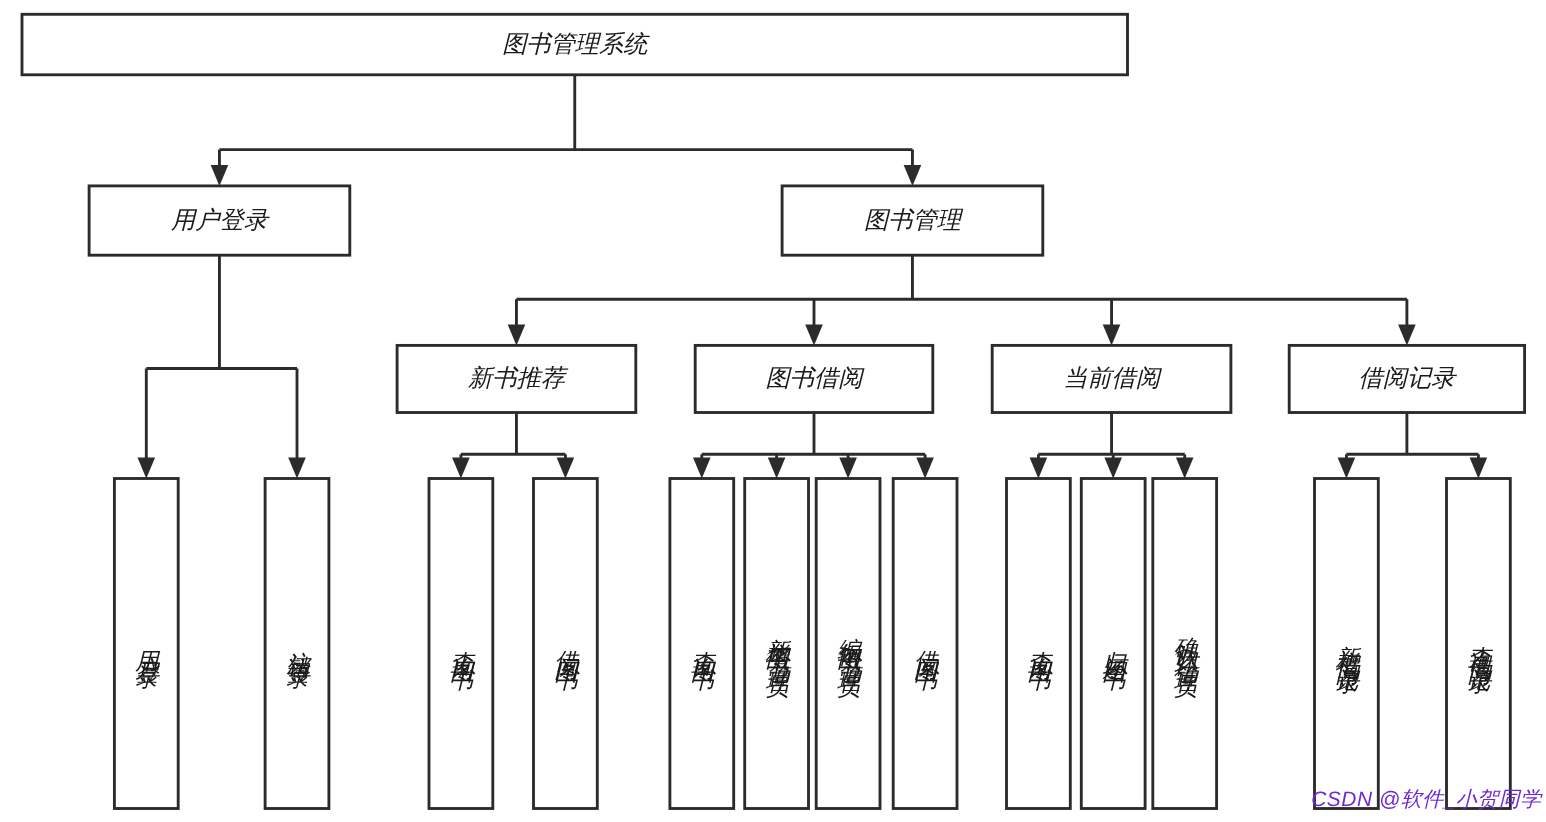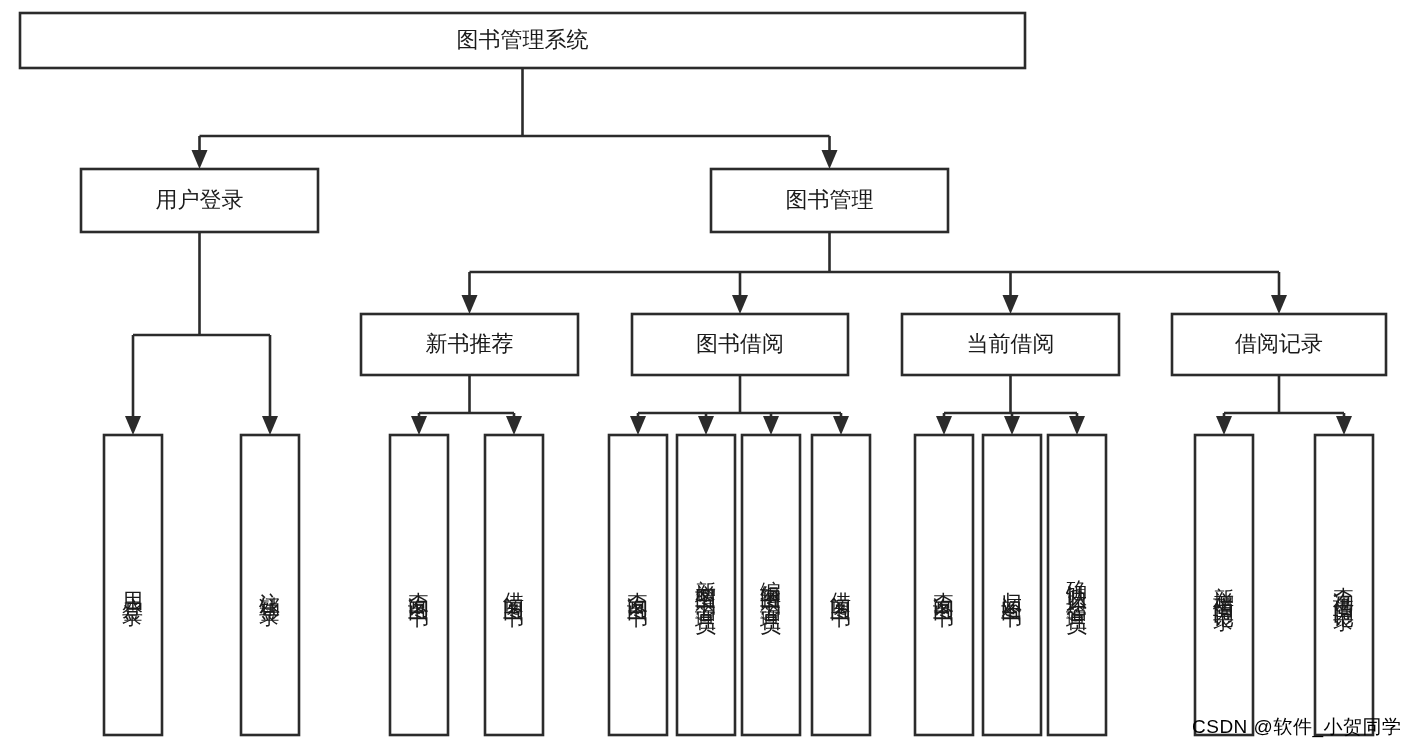--- a/index.html
+++ b/index.html
@@ -12,20 +12,21 @@
     width: 1405px;
     height: 747px;
     overflow: hidden;
     font-family: "Liberation Sans", "DejaVu Sans", sans-serif;
   }
   #diagram-root {
     position: relative;
     width: 1356px;
     height: 747px;
     background: #ffffff;
+    font-style: italic;
   }
   svg#diagram-svg {
     position: absolute;
     left: 0;
     top: 0;
     width: 1405px;
     height: 747px;
     display: block;
   }
   .node-box {
@@ -219,14 +220,14 @@
       <div class="leaf-label-v" style="left: 677px; top: 435px; width: 58px; height: 300px;">新增图书（管理员）</div>
       <div class="leaf-label-v" style="left: 742px; top: 435px; width: 58px; height: 300px;">编辑图书（管理员）</div>
       <div class="leaf-label-v" style="left: 812px; top: 435px; width: 58px; height: 300px;">借阅图书</div>
       <div class="leaf-label-v" style="left: 915px; top: 435px; width: 58px; height: 300px;">查询图书</div>
       <div class="leaf-label-v" style="left: 983px; top: 435px; width: 58px; height: 300px;">归还图书</div>
       <div class="leaf-label-v" style="left: 1048px; top: 435px; width: 58px; height: 300px;">确认归还（管理员）</div>
       <div class="leaf-label-v" style="left: 1195px; top: 435px; width: 58px; height: 300px;">新增借阅记录</div>
       <div class="leaf-label-v" style="left: 1315px; top: 435px; width: 58px; height: 300px;">查询借阅记录</div>
     </div>
 
-  <div class="watermark" style="left: 1192px; top: 714px; color: #000000;">CSDN @软件_小贺同学</div>
+  <div class="watermark" style="left: 1192px; top: 714px; color: #6d28d9;">CSDN @软件_小贺同学</div>
 </div>
 
 </body></html>

